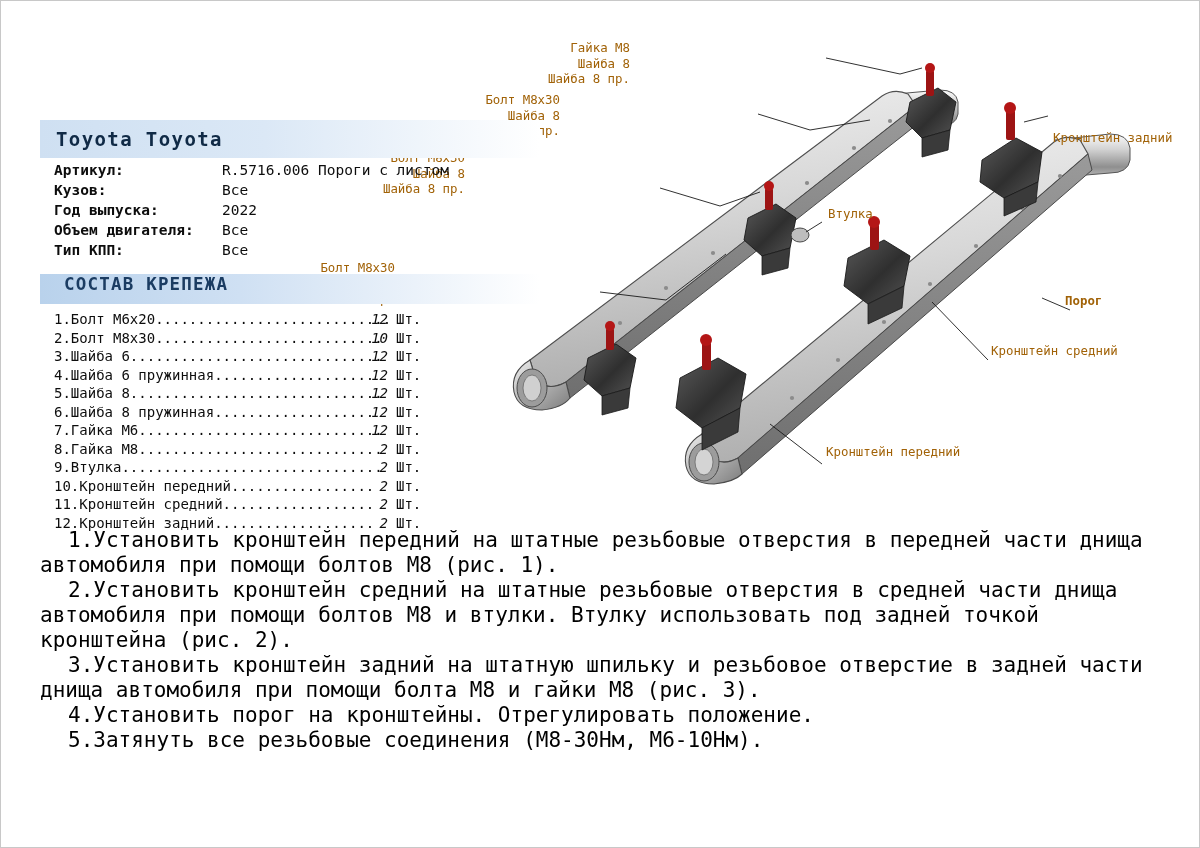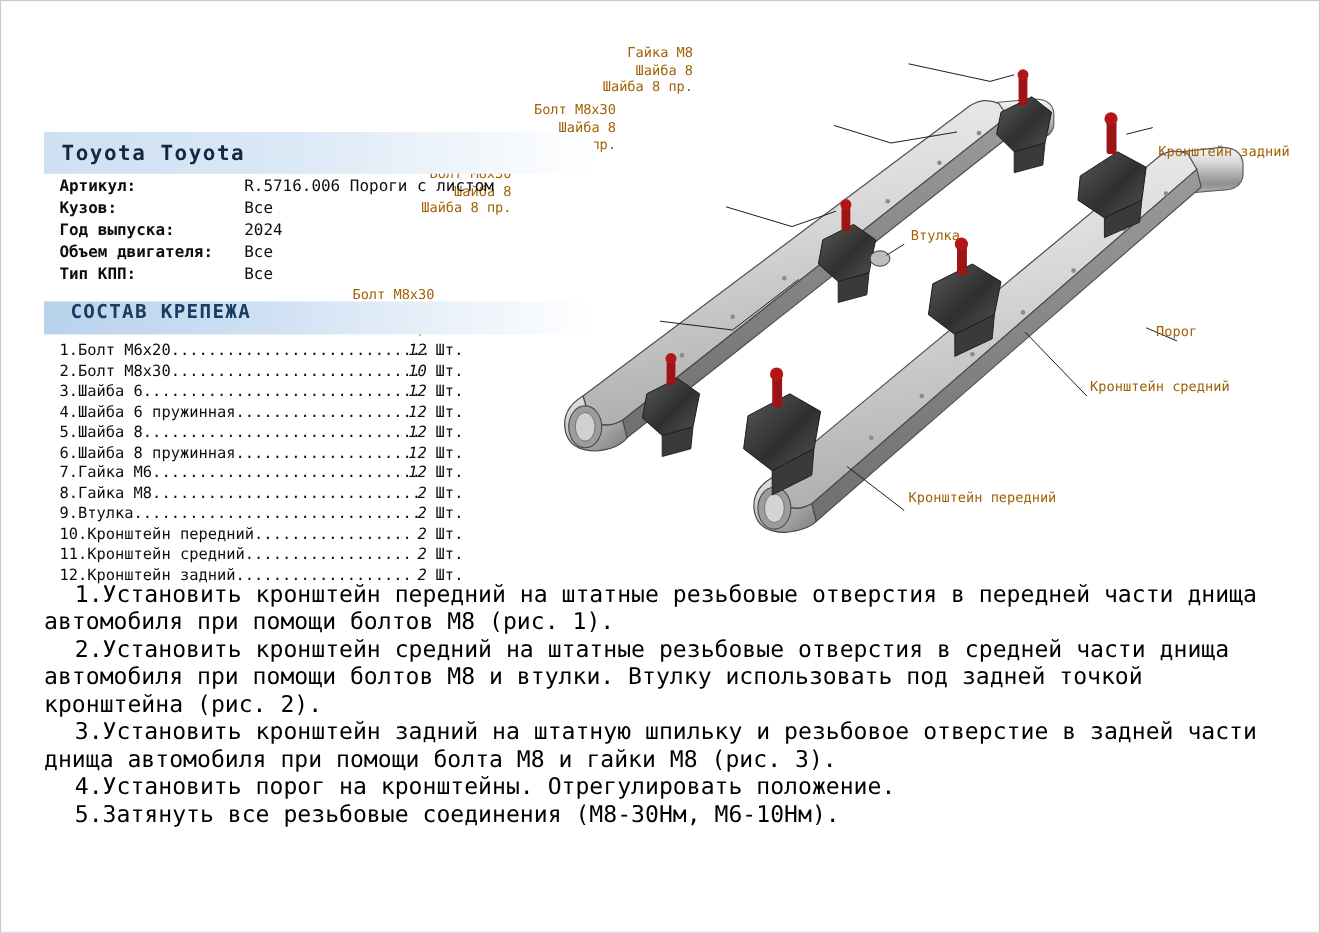--- a/index.html
+++ b/index.html
@@ -241,42 +241,42 @@
 Шайба 8
 Шайба 8 пр.</div>
     <div class="lbl r" style="left:-185px; top:140px; width:180px;">Болт М8х30
 Шайба 8
 Шайба 8 пр.</div>
     <div class="lbl r" style="left:-255px; top:250px; width:180px;">Болт М8х30
 Шайба 8
 Шайба 8 пр.</div>
     <div class="lbl" style="left:358px; top:196px;">Втулка</div>
     <div class="lbl" style="left:583px; top:88px;margin-top:32px;">Кронштейн задний</div>
-    <div class="lbl" style="left:581px; top:283px;">Порог</div>
+    <div class="lbl" style="left:595px; top:283px;font-weight:bold;">Порог</div>
     <div class="lbl" style="left:521px; top:333px;">Кронштейн средний</div>
     <div class="lbl" style="left:356px; top:434px;">Кронштейн передний</div>
   </div>
 
   <div class="left-col">
     <div class="title-bar">
       <span class="t">Toyota Toyota</span>
     </div>
 
     <div class="spec-table">
       <div class="spec-row">
         <span class="k">Артикул:</span>
         <span class="v">R.5716.006 Пороги с листом</span>
       </div>
       <div class="spec-row">
         <span class="k">Кузов:</span>
         <span class="v">Все</span>
       </div>
       <div class="spec-row">
         <span class="k">Год выпуска:</span>
-        <span class="v">2024</span>
+        <span class="v">2022</span>
       </div>
       <div class="spec-row">
         <span class="k">Объем двигателя:</span>
         <span class="v">Все</span>
       </div>
       <div class="spec-row">
         <span class="k">Тип КПП:</span>
         <span class="v">Все</span>
       </div>
     </div>

